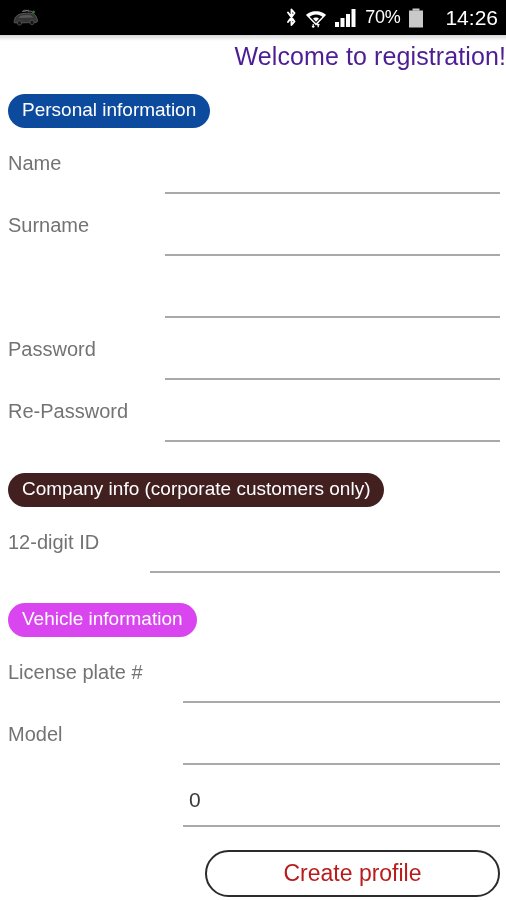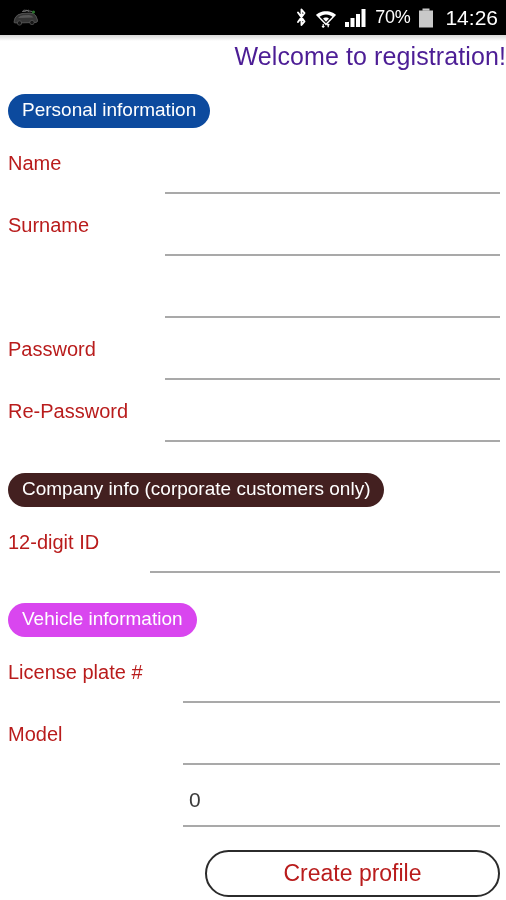--- a/index.html
+++ b/index.html
@@ -50,21 +50,21 @@
   }
   .battery-pct {
     color: #ffffff;
     font-size: 18px;
     letter-spacing: -0.3px;
   }
   .clock {
     color: #ffffff;
     font-size: 21px;
     letter-spacing: 0px;
-    margin-left: 3px;
+    margin-left: 13px;
   }
   .statusbar-shadow {
     position: absolute;
     top: 35px; left: 0;
     width: 506px;
     height: 6px;
     background: linear-gradient(to bottom, rgba(120,120,120,0.30), rgba(255,255,255,0));
     pointer-events: none;
   }
 
@@ -98,21 +98,21 @@
     position: absolute;
     left: 0;
     width: 506px;
     height: 56px;
   }
   .field-label {
     position: absolute;
     left: 8px;
     top: 6px;
     font-size: 20px;
-    color: #b91c1c;
+    color: #737373;
     white-space: nowrap;
   }
   .field-input {
     position: absolute;
     top: 0;
     height: 48px;
     border: 0;
     border-bottom: 2px solid #a9a9a9;
     background: transparent;
     outline: none;

